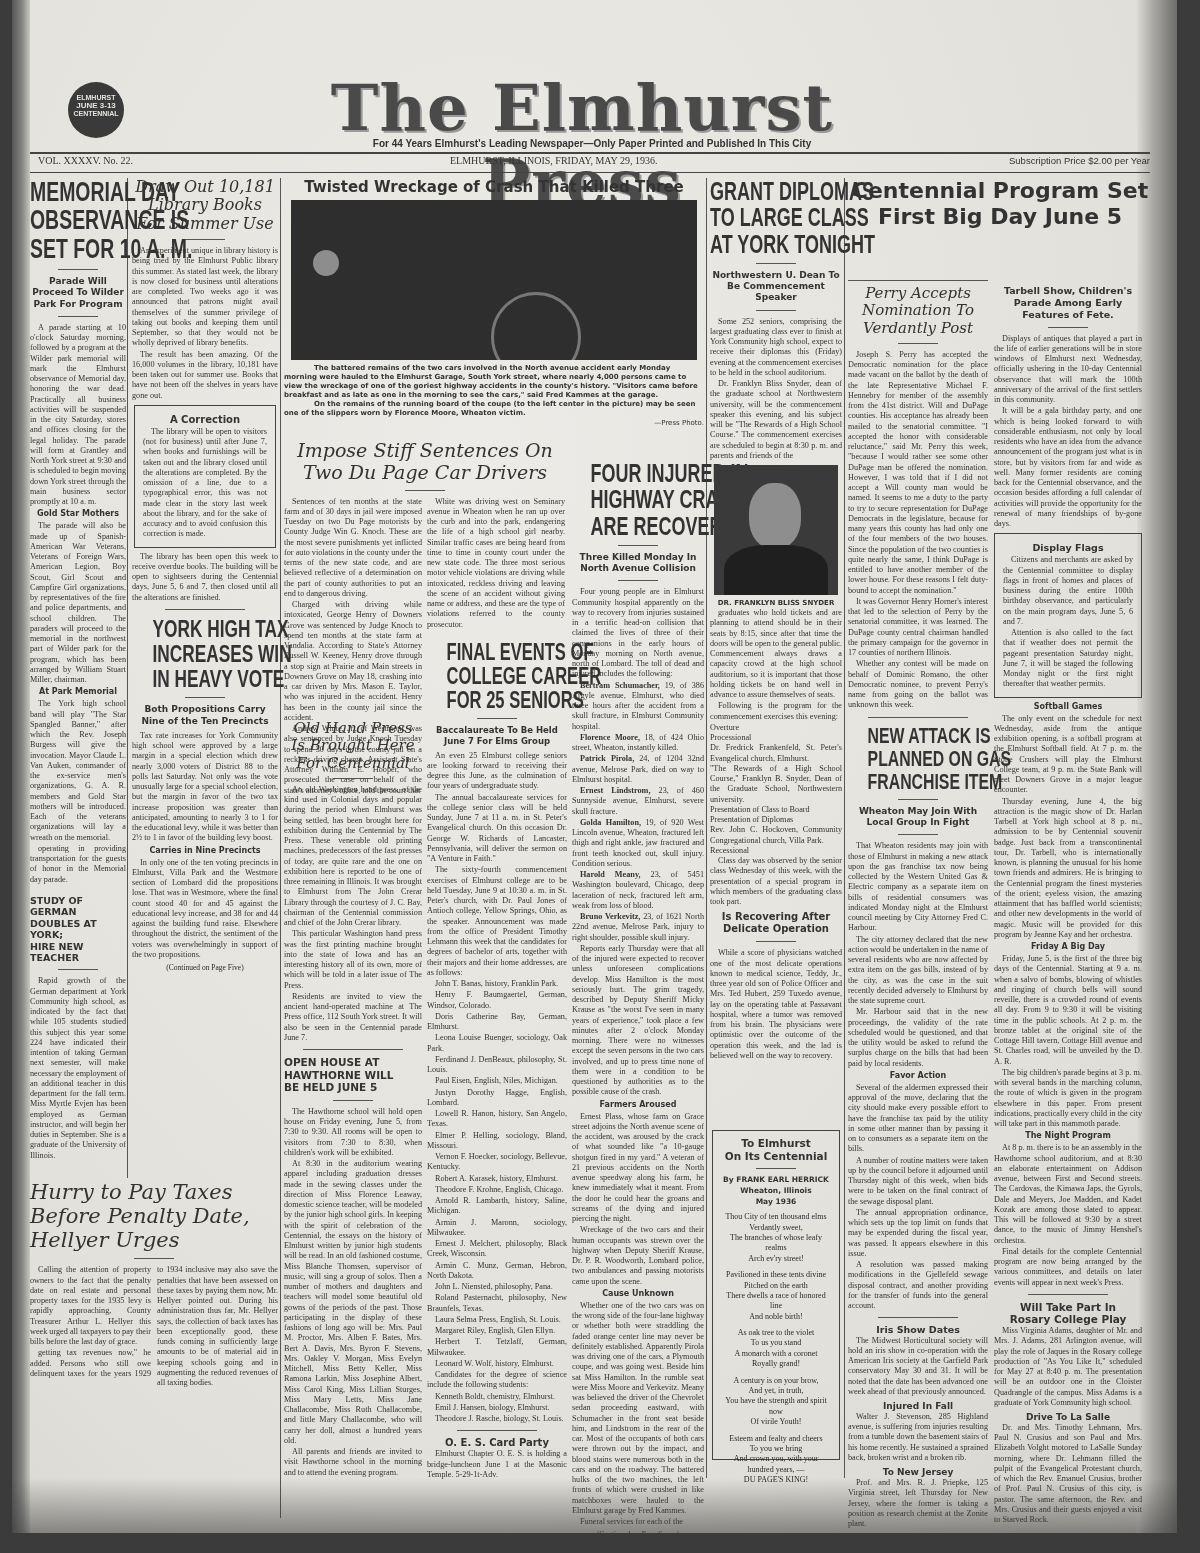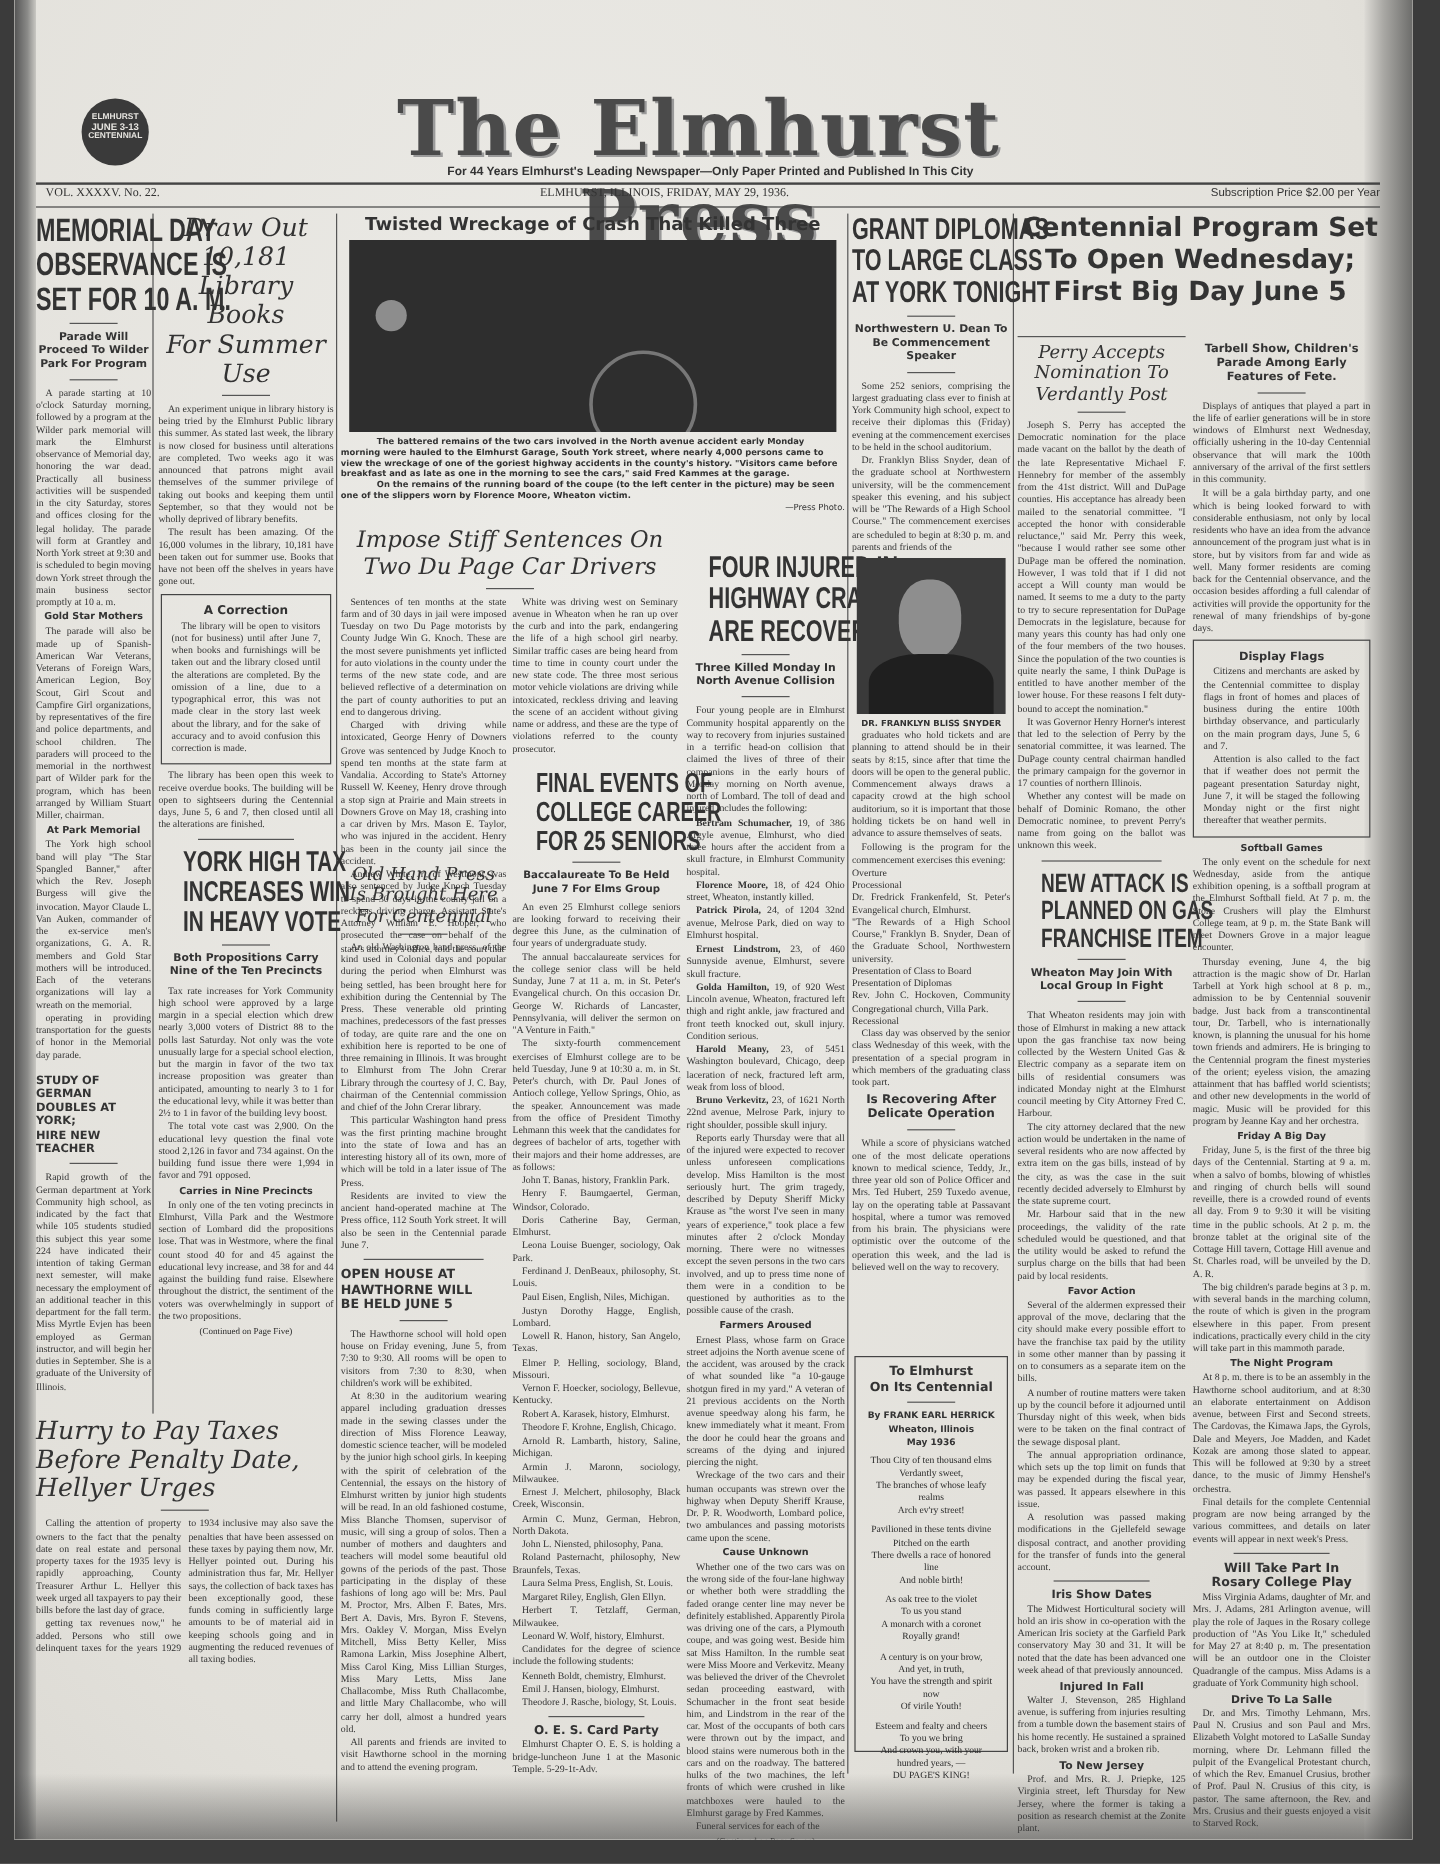--- a/index.html
+++ b/index.html
@@ -96,21 +96,21 @@
       <div>DOUBLES AT YORK;</div>
       <div>HIRE NEW TEACHER</div>
     </div>
     <div class="shortrule"></div>
     <div class="body">
         <p>Rapid growth of the German department at York Community high school, as indicated by the fact that while 105 students studied this subject this year some 224 have indicated their intention of taking German next semester, will make necessary the employment of an additional teacher in this department for the fall term. Miss Myrtle Evjen has been employed as German instructor, and will begin her duties in September. She is a graduate of the University of Illinois.</p>
       </div>
   </div>
 
   <div class="col" style="left:120px;width:146px;">
-    <div class="hl-ital" style="font-size:21px;">
+    <div class="hl-ital" style="font-size:16px;">
       <div>Draw Out 10,181</div>
       <div>Library Books</div>
       <div>For Summer Use</div>
     </div>
     <div class="shortrule"></div>
     <div class="body">
       <p>An experiment unique in library history is being tried by the Elmhurst Public library this summer. As stated last week, the library is now closed for business until alterations are completed. Two weeks ago it was announced that patrons might avail themselves of the summer privilege of taking out books and keeping them until September, so that they would not be wholly deprived of library benefits.</p>
       <p>The result has been amazing. Of the 16,000 volumes in the library, 10,181 have been taken out for summer use. Books that have not been off the shelves in years have gone out.</p>
     </div>
     <div class="box" style="margin:4px 2px;">
@@ -125,21 +125,20 @@
     <div class="shortrule" style="width:80px;"></div>
     <div class="hl-cond" style="font-size:24px;text-align:center;transform-origin:center top;">
       <div>YORK HIGH TAX</div>
       <div>INCREASES WIN</div>
       <div>IN HEAVY VOTE</div>
     </div>
     <div class="shortrule"></div>
     <div class="sub" style="font-size:9px;">Both Propositions Carry Nine of the Ten Precincts</div>
     <div class="body" style="margin-top:4px;">
       <p>Tax rate increases for York Community high school were approved by a large margin in a special election which drew nearly 3,000 voters of District 88 to the polls last Saturday. Not only was the vote unusually large for a special school election, but the margin in favor of the two tax increase proposition was greater than anticipated, amounting to nearly 3 to 1 for the educational levy, while it was better than 2½ to 1 in favor of the building levy boost.</p>
-      <p>The total vote cast was 2,900. On the educational levy question the final vote stood 2,126 in favor and 734 against. On the building fund issue there were 1,994 in favor and 791 opposed.</p>
       <div class="subhead">Carries in Nine Precincts</div>
       <p>In only one of the ten voting precincts in Elmhurst, Villa Park and the Westmore section of Lombard did the propositions lose. That was in Westmore, where the final count stood 40 for and 45 against the educational levy increase, and 38 for and 44 against the building fund raise. Elsewhere throughout the district, the sentiment of the voters was overwhelmingly in support of the two propositions.</p>
     </div>
     <div class="cont">(Continued on Page Five)</div>
   </div>
 
   <div class="col" style="left:18px;top:1180px;width:248px;">
     <div class="hl-ital" style="font-size:21px;text-align:left;">Hurry to Pay Taxes Before Penalty Date, Hellyer Urges</div>
     <div class="shortrule"></div>
     <div class="body" style="column-count:2;column-gap:6px;">
@@ -360,21 +359,20 @@
           <div>To you we bring</div>
           <div>And crown you, with your hundred years, —</div>
           <div>DU PAGE'S KING!</div>
         </div>
     </div>
   </div>
 
   <div class="col" style="left:838px;width:300px;">
     <div class="hl-sans" style="font-size:22px;text-align:center;line-height:1.2;">
       <div>Centennial Program Set</div>
-      <div>To Open Wednesday;</div>
       <div>First Big Day June 5</div>
     </div>
   </div>
 
   <div class="col" style="left:836px;top:280px;width:140px;">
     <div style="border-top:1px solid #555;padding-top:4px;"></div>
     <div class="hl-ital" style="font-size:15px;">
       <div>Perry Accepts</div>
       <div>Nomination To</div>
       <div>Verdantly Post</div>

